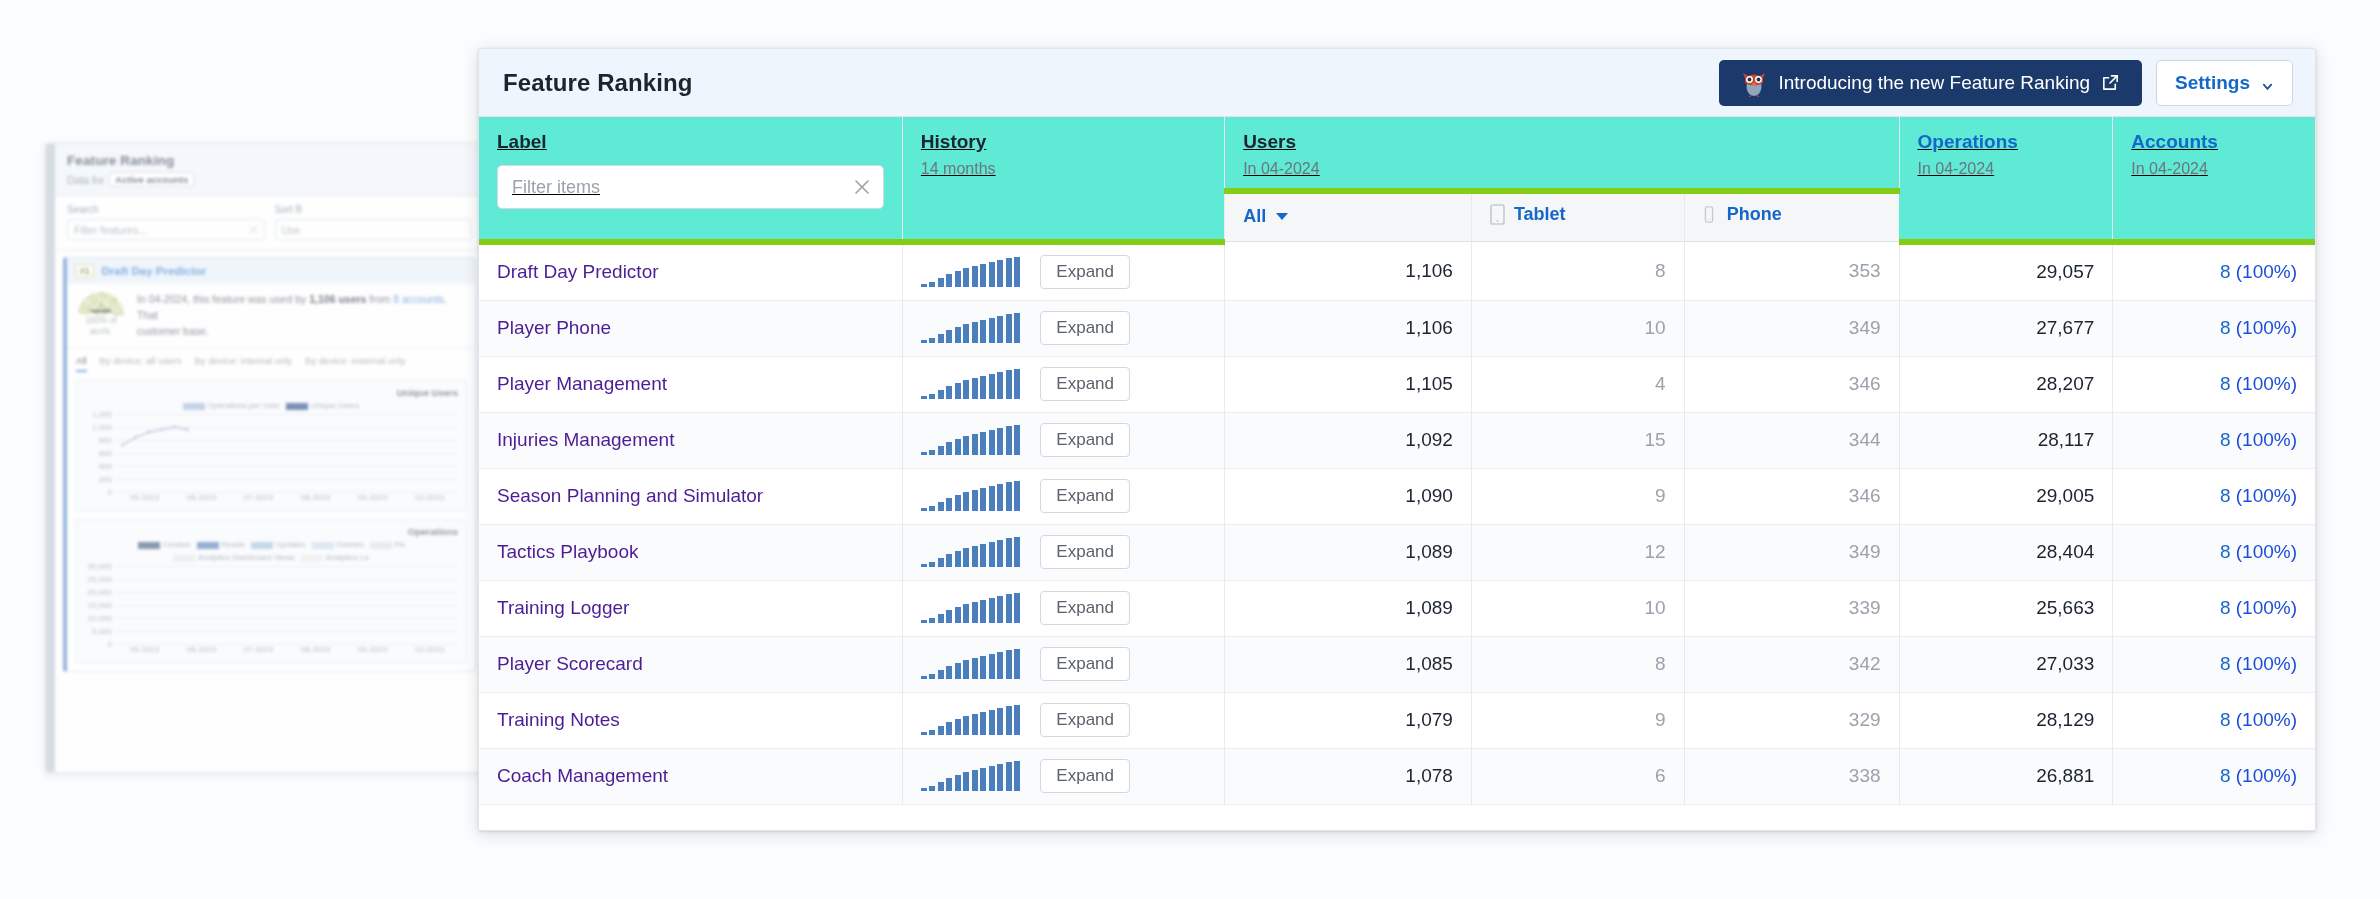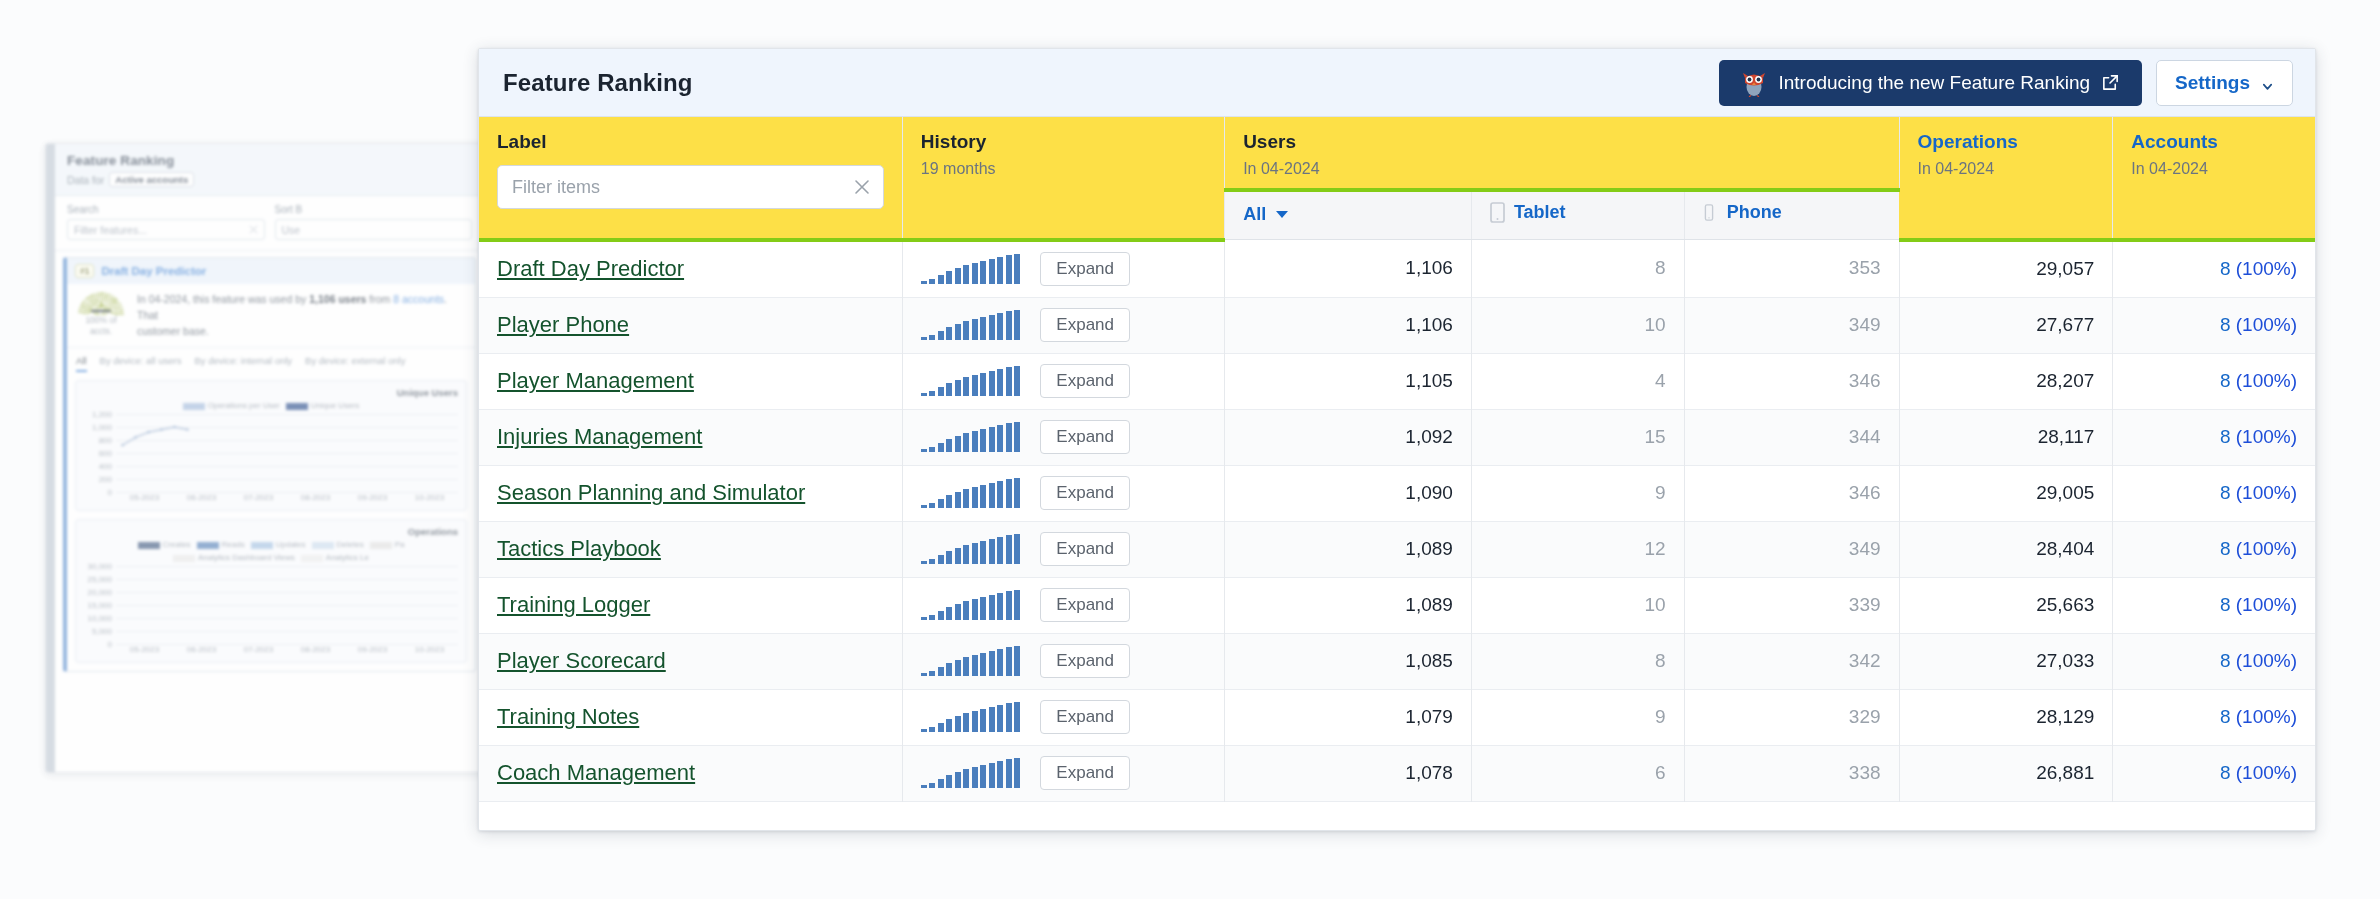--- a/index.html
+++ b/index.html
@@ -105,21 +105,21 @@
 
   .owl { width: 26px; height: 28px; flex: 0 0 26px; position: relative; }
   .ext-icon { width: 19px; height: 19px; flex: 0 0 19px; }
   .chev { width: 13px; height: 13px; flex: 0 0 13px; }
 
   
   table.grid { width: 100%; border-collapse: collapse; table-layout: fixed; }
   table.grid th, table.grid td { border-right: 1px solid #e6e9ed; vertical-align: middle; }
   table.grid th:last-child, table.grid td:last-child { border-right: none; }
 
-  thead tr.r1 th { background:#fde047; border-bottom:4px solid #84cc16; padding:14px 18px 10px 18px; text-align:left; }
+  thead tr.r1 th { background:#5eead4; border-bottom:6px solid #84cc16; padding:14px 18px 10px 18px; text-align:left;text-decoration:underline; }
   thead tr.r2 th { background:#f5f6f8; border-bottom:1px solid #dfe3e8; padding:10px 18px 12px 18px; text-align:left; }
 
   .th-title { font-size:19px; font-weight:700; color:#1b2430; }
   .th-title.link { color:#1567c8; }
   .th-sub { font-size:16px; color:#6b7480; margin-top:7px; font-weight:400; }
 
   .filter-wrap { margin-top: 12px; }
   .filter-box {
     display:flex; align-items:center; justify-content:space-between;
     height: 44px; border:1px solid #d3d8de; border-radius:5px; background:#fff;
@@ -132,21 +132,21 @@
 
   .subhead-link { display:inline-flex; align-items:center; gap:9px; font-size:18px; font-weight:700; color:#1567c8; cursor:pointer; }
   .caret { width:0;height:0;border-left:6px solid transparent;border-right:6px solid transparent;border-top:7px solid #1567c8; margin-left:1px;}
   .dev-icon { width:15px; height:21px; flex:0 0 15px; }
 
   tbody td { padding: 0 18px; height: 55px; font-size: 19px; }
   tbody tr { border-bottom: 1px solid #eaedf1; }
   tbody tr:nth-child(even) { background: #fafbfc; }
   tbody tr:nth-child(odd)  { background: #ffffff; }
 
-  .label-link { color:#14532d; font-size:22px; cursor:pointer;text-decoration:underline; }
+  .label-link { color:#4c1d95; font-size:19px; cursor:pointer; }
   .num { text-align:right; color:#1b2430; }
   .num-muted { text-align:right; color:#9aa2ab; }
   .acct-cell { text-align:right; white-space:nowrap; }
   .acct-cell .v { color:#1567c8; }
   .acct-cell .p { color:#1d4ed8; }
 
   .hist-cell { display:flex; align-items:center; gap:20px; height:55px; }
   .spark { display:flex; align-items:flex-end; gap:2.5px; height:30px; }
   .spark i { display:block; width:6px; background:#4a7ebd; }
   .expand-btn {
@@ -462,21 +462,21 @@
                   <svg viewBox="0 0 18 18" width="18" height="18">
                     <path d="M3 3 L15 15 M15 3 L3 15" stroke="#9aa2ab" stroke-width="1.6" fill="none" stroke-linecap="round"></path>
                   </svg>
                 </span>
               </div>
             </div>
           </th>
 
           <th rowspan="2" style="vertical-align:top">
             <div class="th-title">History</div>
-            <div class="th-sub">19 months</div>
+            <div class="th-sub">14 months</div>
           </th>
 
           <th colspan="3">
             <div class="th-title">Users</div>
             <div class="th-sub">In 04-2024</div>
           </th>
 
           <th rowspan="2" style="vertical-align:top">
             <div class="th-title link">Operations</div>
             <div class="th-sub">In 04-2024</div>

